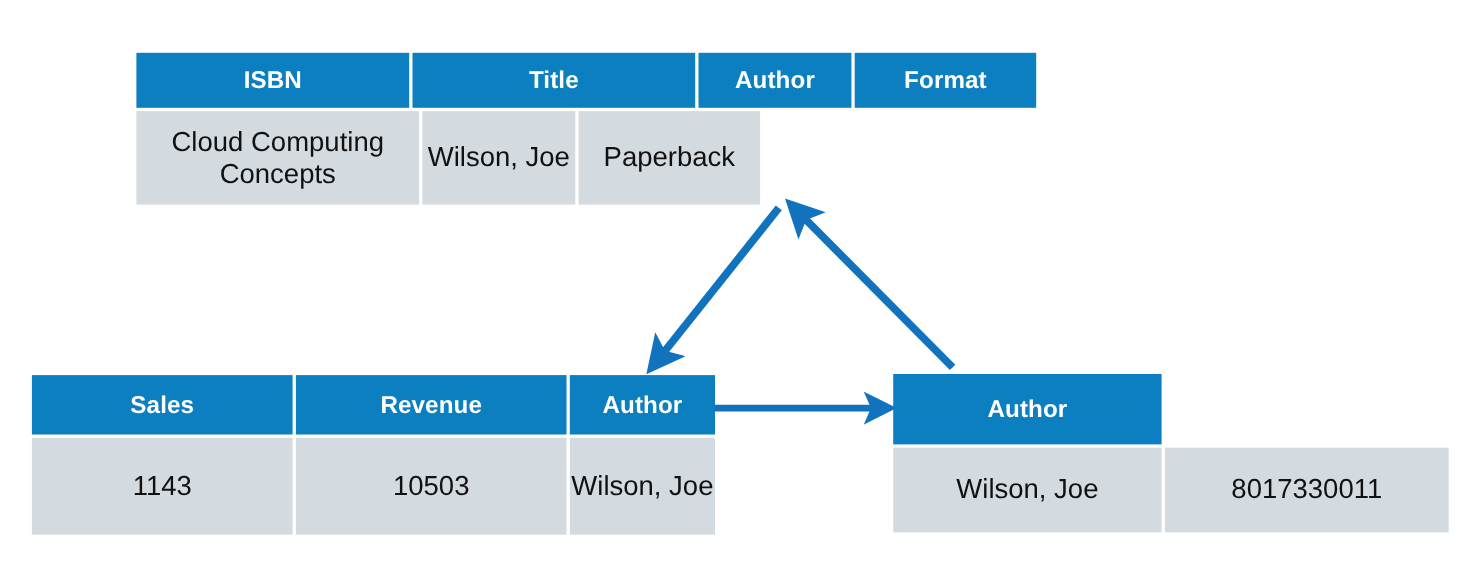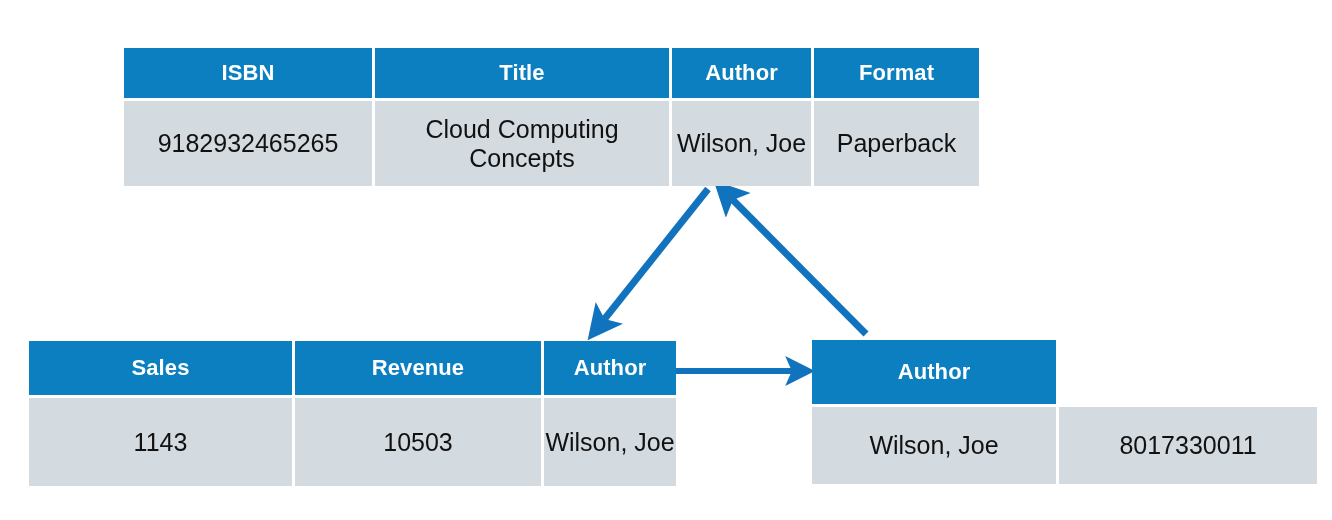--- a/index.html
+++ b/index.html
@@ -56,29 +56,29 @@
     margin-right: 3px;
   }
   .data-cell:last-child { margin-right: 12px; }
   .gap { height: 3px; }
 
   
   #table-book { left: 124px; top: 48px; }
   #table-book .hdr-cell { height: 50px; }
   #table-book .data-cell { height: 85px; }
   .bw-isbn   { width: 248px; }
-  .bw-title  { width: 294px; }
+  .bw-title  { width: 257px; }
   .bw-author { width: 139px; }
   .bw-format { width: 165px; }
 
   
   #table-sales { left: 29px; top: 341px; }
   #table-sales .hdr-cell { height: 54px; }
   #table-sales .data-cell { height: 88px; }
-  .sw-sales   { width: 263px; }
+  .sw-sales   { width: 237px; }
   .sw-revenue { width: 246px; }
   .sw-author  { width: 132px; }
 
   
   #table-account { left: 812px; top: 340px; }
   #table-account .hdr-cell { height: 64px; }
   #table-account .data-cell { height: 77px; }
   .aw-author  { width: 244px; }
   .aw-acct    { width: 258px; }
 
@@ -111,21 +111,20 @@
 
   <div class="tbl" id="table-book">
     <div class="row hdr-row">
       <div class="cell hdr-cell bw-isbn">ISBN</div>
       <div class="cell hdr-cell bw-title">Title</div>
       <div class="cell hdr-cell bw-author">Author</div>
       <div class="cell hdr-cell bw-format">Format</div>
     </div>
     <div class="gap"></div>
     <div class="row">
-      <div class="cell data-cell bw-isbn">9182932465265</div>
       <div class="cell data-cell bw-title">Cloud Computing Concepts</div>
       <div class="cell data-cell bw-author">Wilson, Joe</div>
       <div class="cell data-cell bw-format">Paperback</div>
     </div>
   </div>
 
   <div class="tbl" id="table-sales">
     <div class="row hdr-row">
       <div class="cell hdr-cell sw-sales">Sales</div>
       <div class="cell hdr-cell sw-revenue">Revenue</div>

